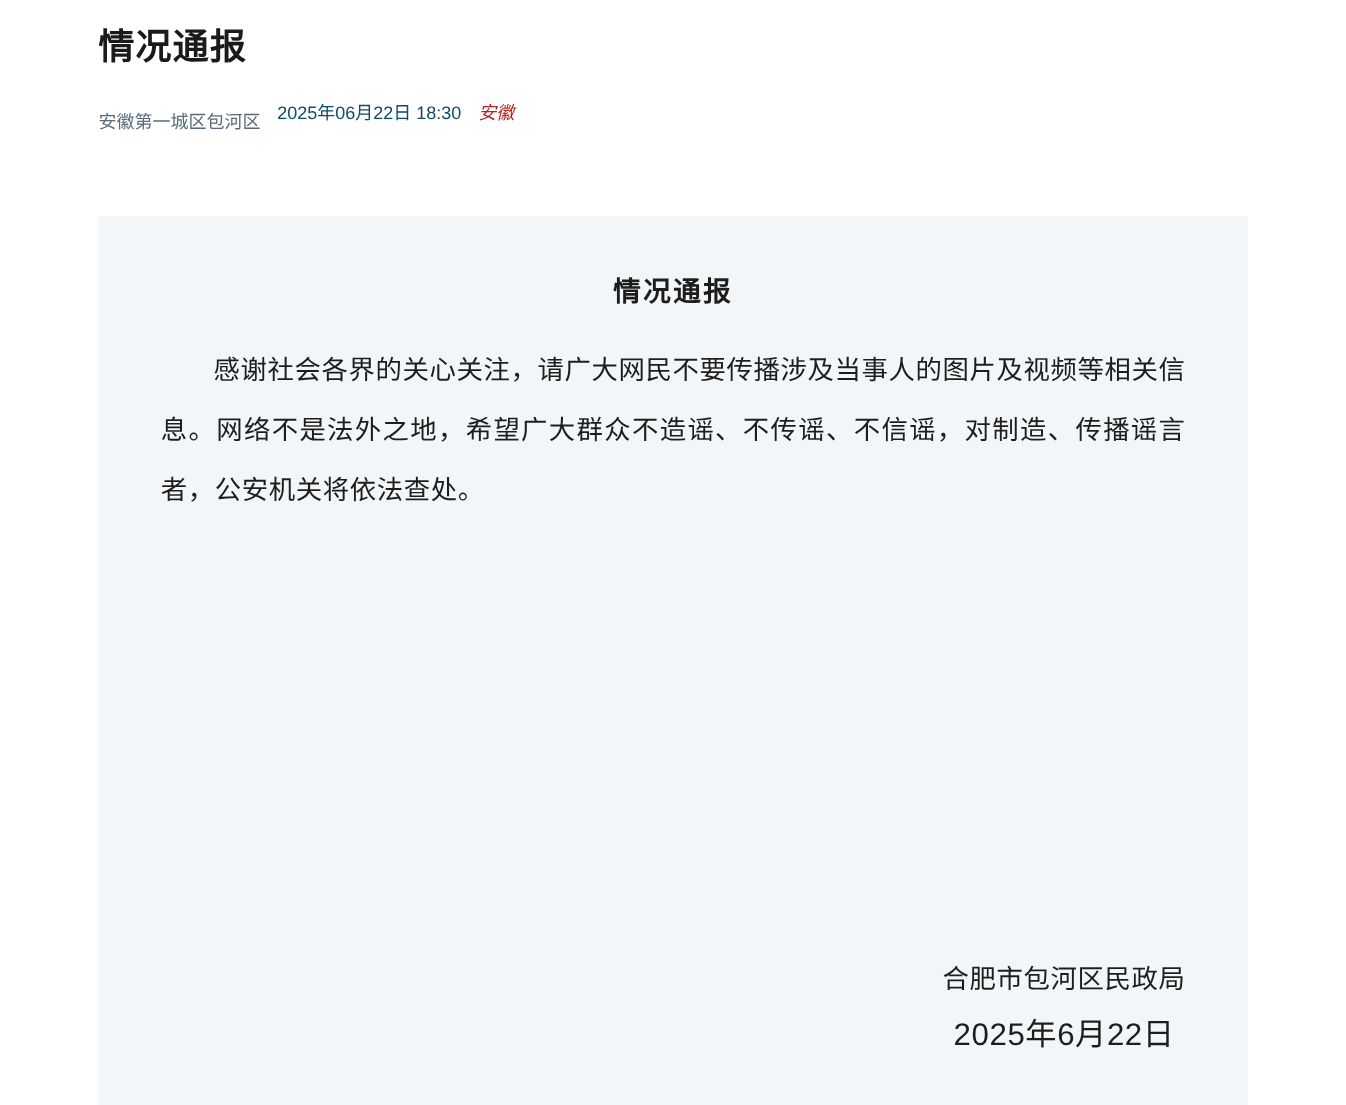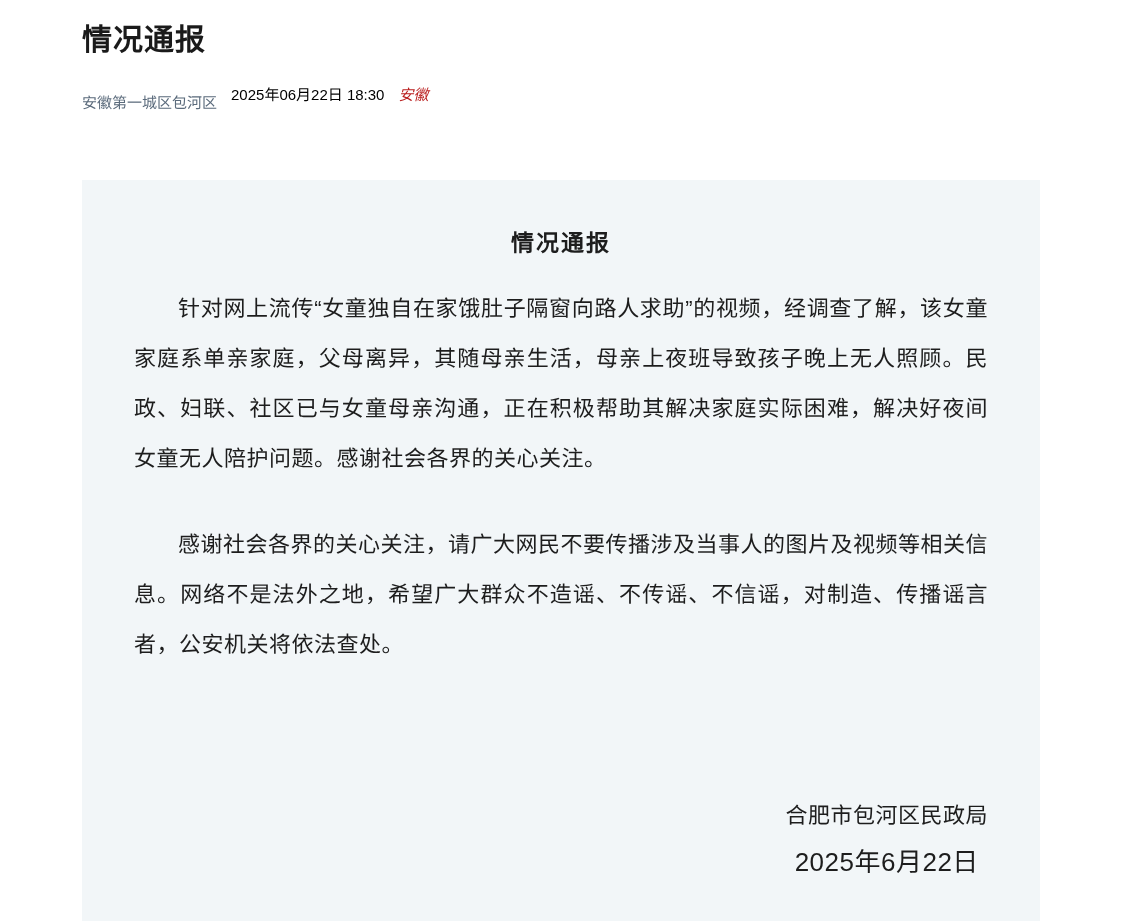--- a/index.html
+++ b/index.html
@@ -37,21 +37,21 @@
     align-items: center;
     gap: 14px;
     font-size: 15px;
     line-height: 22px;
   }
   .meta-source {
     color: #5b6b7c;
     margin-top: 16px;
   }
   .meta-date {
-    color: #000000;
+    color: #0c4a6e;
   }
   .meta-region {
     color: #b91c1c;
     font-style: italic;
   }
   .notice-card {
     position: absolute;
     left: 82px;
     top: 180px;
     width: 958px;
@@ -111,21 +111,20 @@
     <div class="meta-row">
       <span class="meta-source">安徽第一城区包河区</span>
       <span class="meta-date">2025年06月22日 18:30</span>
       <span class="meta-region">安徽</span>
     </div>
   </div>
 
   <div class="notice-card">
     <div class="notice-heading">情况通报</div>
 
-    <p class="notice-para">针对网上流传“女童独自在家饿肚子隔窗向路人求助”的视频，经调查了解，该女童家庭系单亲家庭，父母离异，其随母亲生活，母亲上夜班导致孩子晚上无人照顾。民政、妇联、社区已与女童母亲沟通，正在积极帮助其解决家庭实际困难，解决好夜间女童无人陪护问题。感谢社会各界的关心关注。</p>
 
     <p class="notice-para">感谢社会各界的关心关注，请广大网民不要传播涉及当事人的图片及视频等相关信息。网络不是法外之地，希望广大群众不造谣、不传谣、不信谣，对制造、传播谣言者，公安机关将依法查处。</p>
 
     <div class="sign-block">
       <div class="sign-org">合肥市包河区民政局</div>
       <div class="sign-date">2025年6月22日</div>
     </div>
   </div>
 
 </div>

